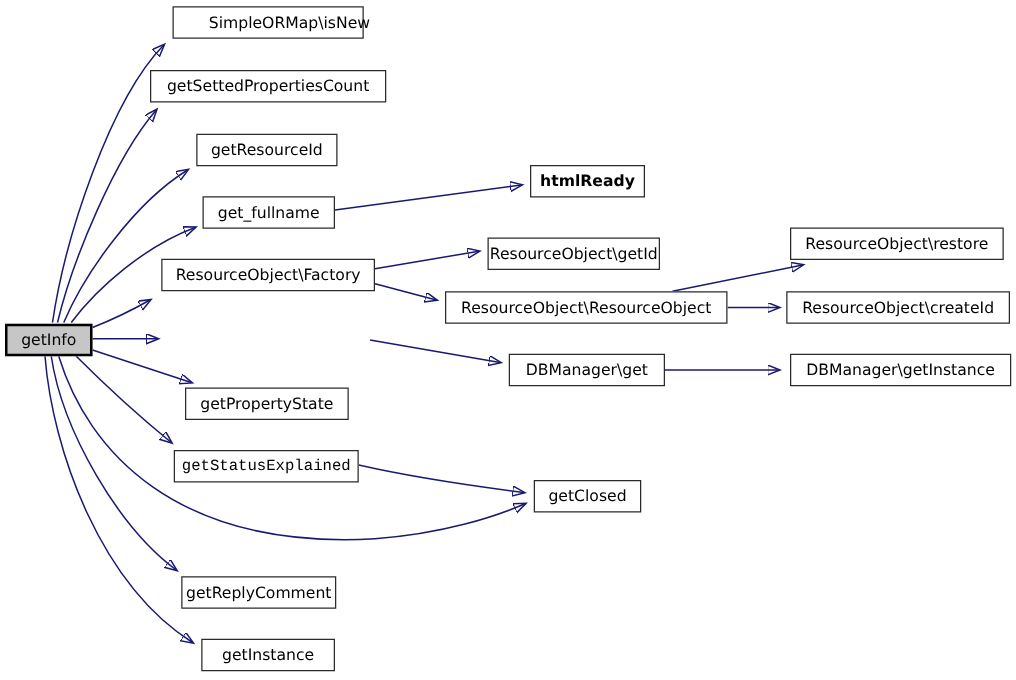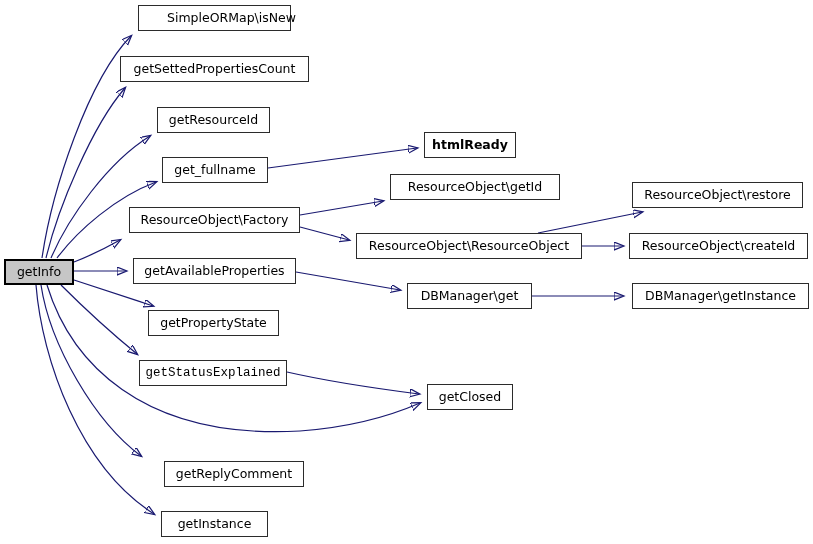--- a/index.html
+++ b/index.html
@@ -48,31 +48,31 @@
     border: 2px solid #000000;
   }
   
   .n-getinfo              { left: 4px;   top: 259px; width: 70px;  height: 26px; }
   .n-isnew                { left: 138px; top: 5px;   width: 153px; height: 26px; padding-left: 34px; }
   .n-getsettedpropscount  { left: 120px; top: 56px;  width: 189px; height: 26px; }
   .n-getresourceid        { left: 157px; top: 107px; width: 113px; height: 26px; }
   .n-getfullname          { left: 162px; top: 157px; width: 106px; height: 26px; }
   .n-htmlready            { left: 424px; top: 132px; width: 92px;  height: 26px; font-weight: bold; }
   .n-factory              { left: 129px; top: 207px; width: 171px; height: 26px; }
-  .n-getid                { left: 390px; top: 174px; width: 170px; height: 26px; }
+  .n-getid                { left: 390px; top: 190px; width: 138px; height: 26px; }
   .n-restore              { left: 632px; top: 182px; width: 171px; height: 26px; }
   .n-resourceobject       { left: 356px; top: 233px; width: 226px; height: 26px; }
   .n-createid             { left: 629px; top: 233px; width: 179px; height: 26px; }
   .n-getavailableprops    { left: 133px; top: 258px; width: 163px; height: 26px; }
   .n-dbget                { left: 407px; top: 283px; width: 125px; height: 26px; }
   .n-dbgetinstance        { left: 592px; top: 283px; width: 177px; height: 26px; margin-left: 40px; }
   .n-getpropertystate     { left: 148px; top: 310px; width: 131px; height: 26px; }
   .n-getstatusexplained   { left: 139px; top: 360px; width: 148px; height: 26px; font-family: Liberation Mono, monospace; }
   .n-getclosed            { left: 427px; top: 384px; width: 86px;  height: 26px; }
-  .n-getreplycomment      { left: 145px; top: 461px; width: 140px; height: 26px; margin-left: 19px; }
+  .n-getreplycomment      { left: 145px; top: 461px; width: 124px; height: 26px; }
   .n-getcomment           { left: 161px; top: 511px; width: 107px; height: 26px; }
 </style>
 </head>
 <body>
 
 <div class="canvas">
 
   <svg class="edges" viewBox="0 0 813 544" xmlns="http://www.w3.org/2000/svg">
     <defs>
       <marker id="arrow" markerUnits="userSpaceOnUse" markerWidth="12" markerHeight="10" refX="9" refY="4" orient="auto">
@@ -104,21 +104,20 @@
   <div class="node n-isnew">SimpleORMap\isNew</div>
   <div class="node n-getsettedpropscount">getSettedPropertiesCount</div>
   <div class="node n-getresourceid">getResourceId</div>
   <div class="node n-getfullname">get_fullname</div>
   <div class="node n-htmlready">htmlReady</div>
   <div class="node n-factory">ResourceObject\Factory</div>
   <div class="node n-getid">ResourceObject\getId</div>
   <div class="node n-restore">ResourceObject\restore</div>
   <div class="node n-resourceobject">ResourceObject\ResourceObject</div>
   <div class="node n-createid">ResourceObject\createId</div>
-  <div class="node n-getavailableprops">getAvailableProperties</div>
   <div class="node n-dbget">DBManager\get</div>
   <div class="node n-dbgetinstance">DBManager\getInstance</div>
   <div class="node n-getpropertystate">getPropertyState</div>
   <div class="node n-getstatusexplained">getStatusExplained</div>
   <div class="node n-getclosed">getClosed</div>
   <div class="node n-getreplycomment">getReplyComment</div>
   <div class="node n-getcomment">getInstance</div>
 
 </div>
 

